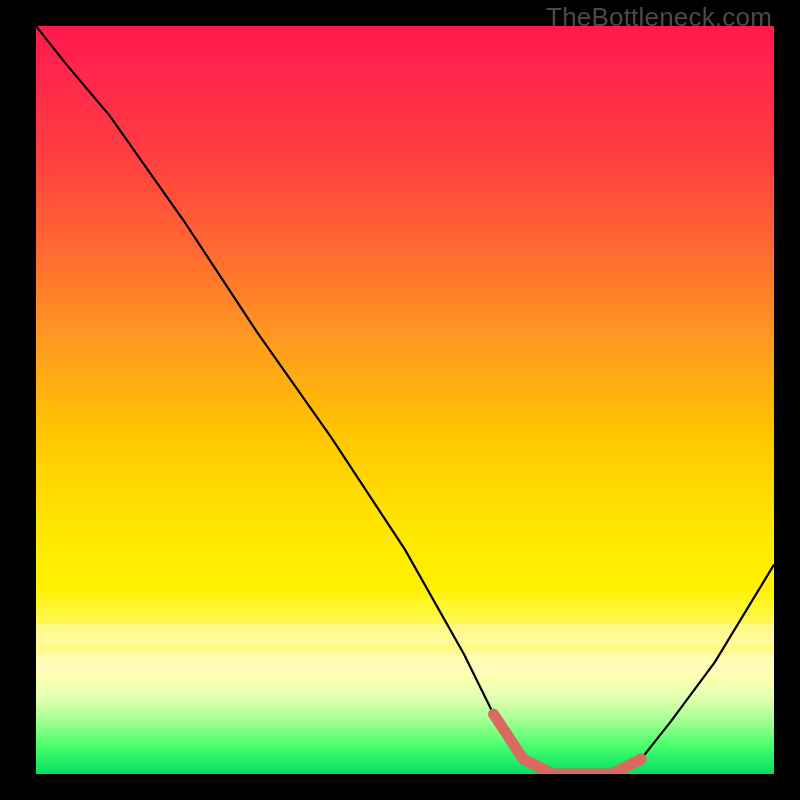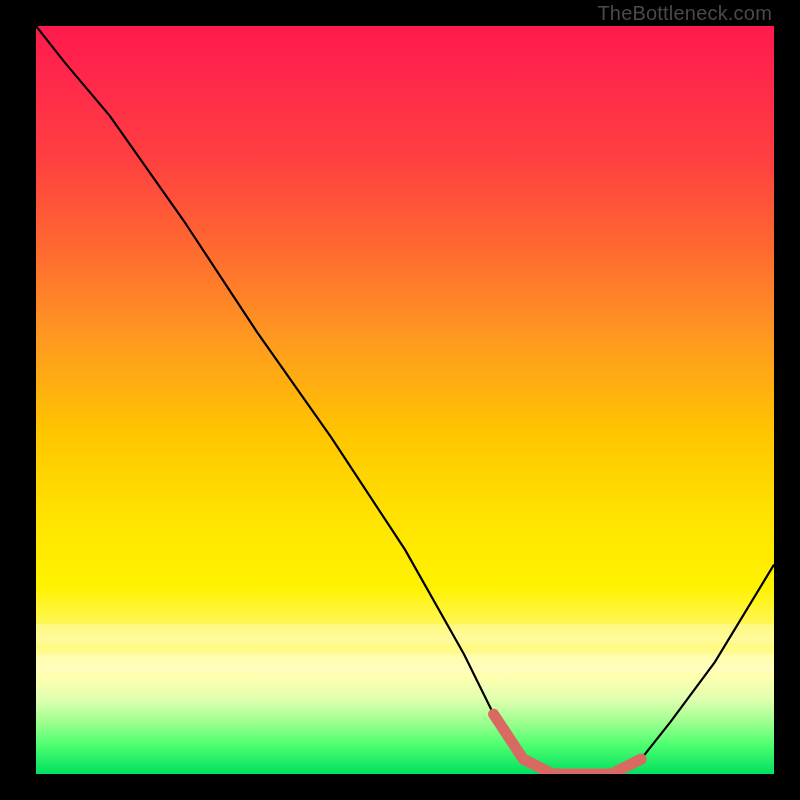--- a/index.html
+++ b/index.html
@@ -16,21 +16,21 @@
       #fff200 75%,
       #fff97a 82%,
       #ffffb0 87%,
       #e0ffb0 90%,
       #a0ff90 93%,
       #50ff70 96%,
       #00e060 100%);
   }
   .pale{position:absolute;left:0;right:0;background:rgba(255,255,255,0.25)}
   svg.curve{position:absolute;left:0;top:0;width:738px;height:748px}
-  .watermark{position:absolute;right:28px;top:2px;color:#4a4a4a;font-size:20px;font-weight:500;letter-spacing:0.2px}
+  .watermark{position:absolute;right:28px;top:2px;color:#4a4a4a;font-size:26px;font-weight:500;letter-spacing:0.2px}
 </style>
 </head>
 <body>
 
 <div class="frame">
   <div class="watermark">TheBottleneck.com</div>
   <div class="plot">
     <div class="pale" style="top:80%;height:2.5%"></div>
     <div class="pale" style="top:84%;height:2.5%"></div>
     <svg class="curve" viewBox="0 0 738 748" preserveAspectRatio="none">

